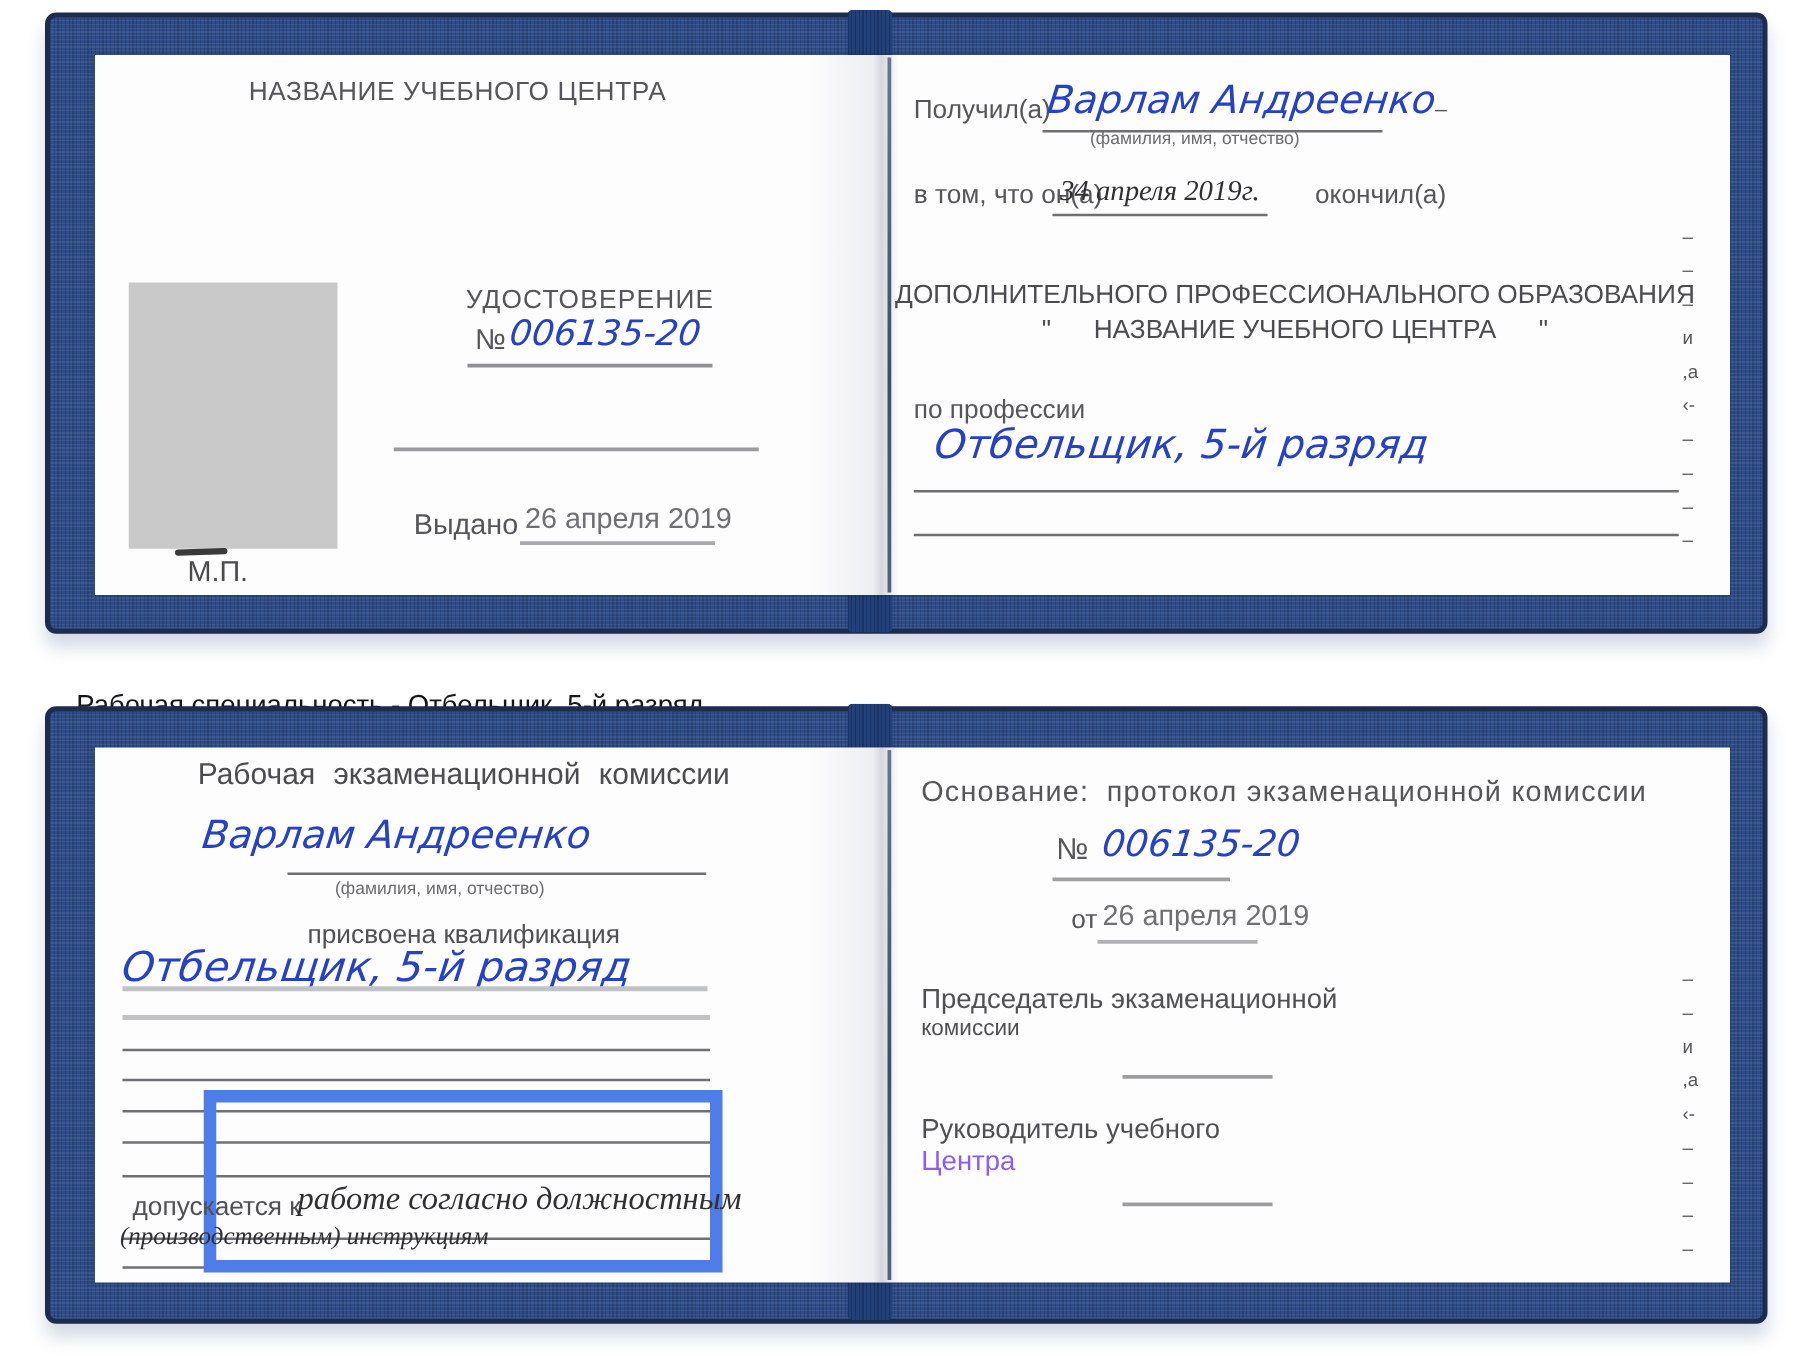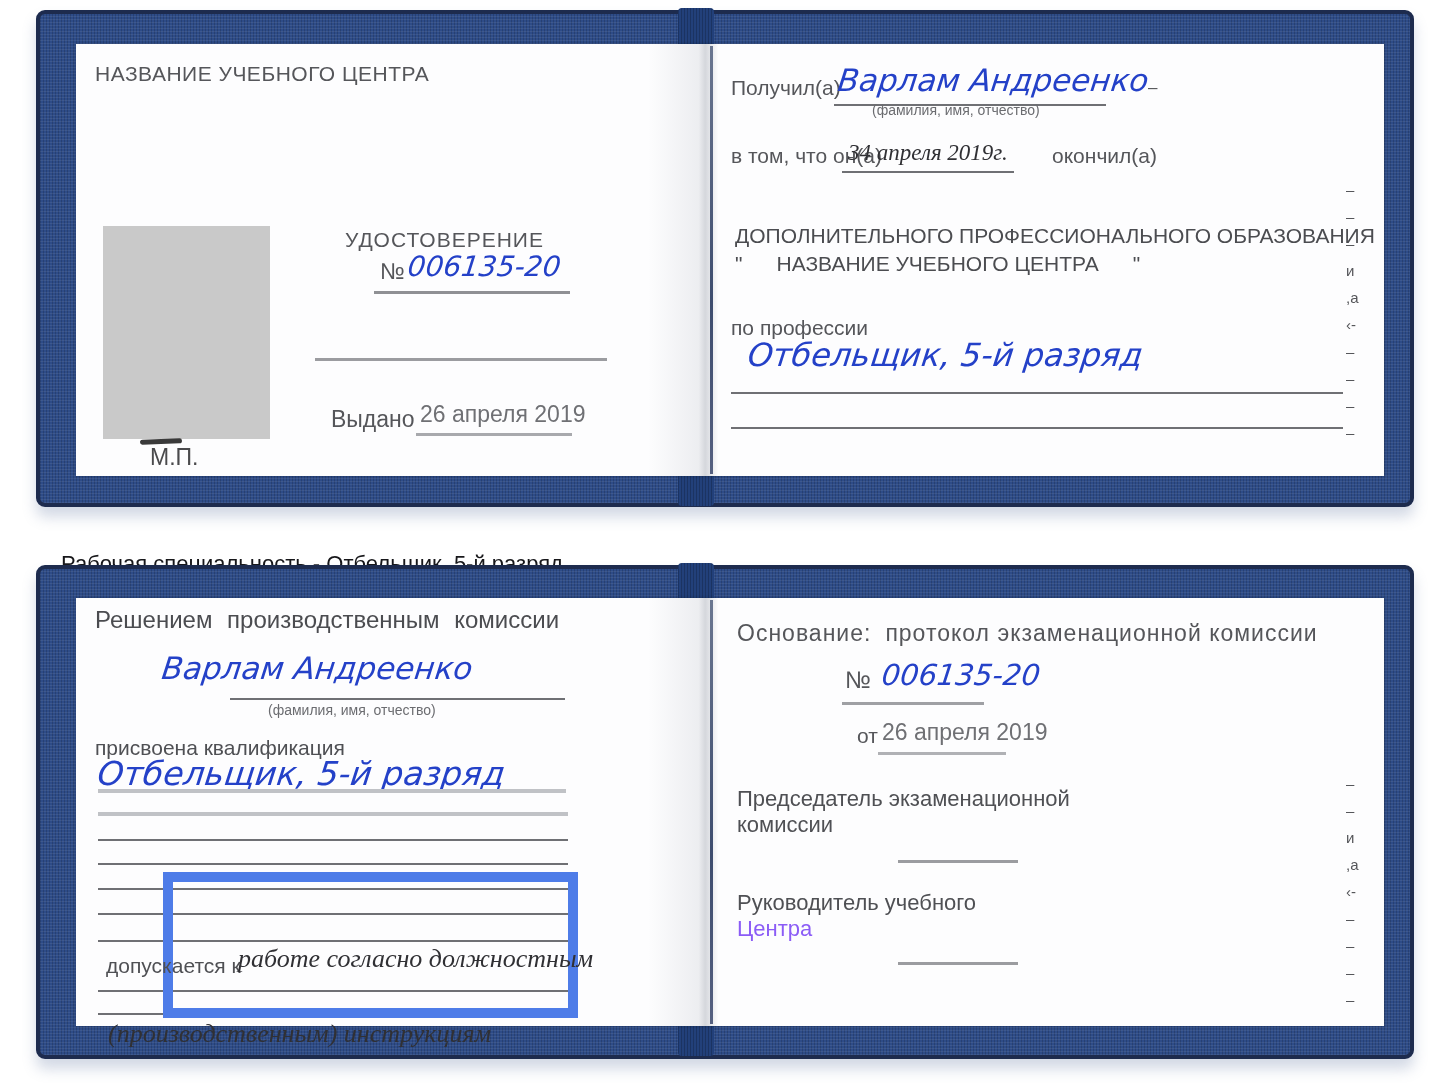--- a/index.html
+++ b/index.html
@@ -1,19 +1,19 @@
 <!DOCTYPE html>
 <html><head>
 <meta charset="utf-8">
 <style>
   html,body{margin:0;padding:0;background:#ffffff;}
   .stage{position:relative;width:1448px;height:1085px;background:#ffffff;overflow:hidden;
          font-family:"Liberation Sans",sans-serif;color:#55565a;}
   .abs{position:absolute;}
-  .center{text-align:left;margin-left:19px;}
+  .center{text-align:center;}
   .nowrap{white-space:nowrap;}
 
   
   .cover{position:absolute;background-color:#2e4c88;border:4px solid #1d2b4e;border-radius:9px;
          background-image:
            repeating-linear-gradient(0deg,rgba(255,255,255,.07) 0 1px,transparent 1px 3px),
            repeating-linear-gradient(90deg,rgba(0,0,0,.16) 0 1px,transparent 1px 3px);
          box-shadow:0 10px 14px rgba(110,130,170,.30);}
   .tab{position:absolute;width:36px;background-color:#22407a;border-radius:4px;
        background-image:repeating-linear-gradient(90deg,rgba(0,0,0,.2) 0 1px,transparent 1px 3px);}
@@ -110,21 +110,21 @@
 
   <div class="caption" style="left:61px;top:532px;">Рабочая специальность - Отбельщик, 5-й разряд</div>
 
   <div class="cover" style="left:36px;top:565px;width:1370px;height:486px;"></div>
   <div class="tab" style="left:678px;top:563px;height:42px;"></div>
   <div class="tab" style="left:678px;top:1014px;height:42px;"></div>
   <div class="paper" style="left:76px;top:598px;width:1308px;height:428px;"></div>
   <div class="foldshade" style="left:648px;top:598px;width:110px;height:428px;"></div>
   <div class="fold" style="left:710px;top:600px;height:424px;"></div>
 
-  <div class="abs center" style="left:76px;top:606px;width:590px;font-size:24px;color:#4b4c50;word-spacing:8px;">Решением производственным комиссии</div>
+  <div class="abs center" style="left:76px;top:606px;width:590px;font-size:24px;color:#4b4c50;word-spacing:8px;">Рабочая экзаменационной комиссии</div>
   <div class="abs" style="left:162px;top:650px;font-size:31px;">
     <span class="hand">Варлам Андреенко</span>
   </div>
   <div class="rule" style="left:230px;top:698px;width:335px;"></div>
   <div class="abs" style="left:268px;top:702px;font-size:14px;color:#6b6c70;">(фамилия, имя, отчество)</div>
   <div class="abs center" style="left:76px;top:736px;width:590px;font-size:21px;color:#4f5054;">присвоена квалификация</div>
   <div class="abs" style="left:98px;top:754px;font-size:33px;">
     <span class="hand">Отбельщик, 5-й разряд</span>
   </div>
   <div class="rule light" style="left:98px;top:789px;width:468px;"></div>
@@ -134,36 +134,36 @@
   <div class="rule" style="left:98px;top:888px;width:470px;"></div>
   <div class="rule" style="left:98px;top:913px;width:470px;"></div>
   <div class="rule" style="left:98px;top:940px;width:470px;"></div>
   <div class="rule" style="left:98px;top:990px;width:470px;"></div>
   <div class="rule" style="left:98px;top:1013px;width:470px;"></div>
 
   <div class="gradebox" style="left:163px;top:872px;width:395px;height:126px;"></div>
 
   <div class="abs overbox" style="left:106px;top:954px;font-size:21px;color:#4f5054;">допускается к</div>
   <div class="abs serifit overbox" style="left:238px;top:944px;font-size:26px;">работе согласно должностным</div>
-  <div class="abs serifit overbox" style="left:108px;top:978px;font-size:26px;margin-top:41px;">(производственным) инструкциям</div>
+  <div class="abs serifit overbox" style="left:96px;top:978px;font-size:20px;">(производственным) инструкциям</div>
 
   <div class="abs gtext nowrap" style="left:737px;top:620px;font-size:23px;letter-spacing:1px;">
     <span style="margin-right:14px;">Основание:</span><span>протокол экзаменационной комиссии</span>
   </div>
   <div class="abs gtext" style="left:845px;top:666px;font-size:24px;">№</div>
   <div class="abs" style="left:882px;top:658px;font-size:29px;">
     <span class="hand">006135-20</span>
   </div>
   <div class="rule mid" style="left:842px;top:702px;width:142px;background:#9fa0a4;"></div>
   <div class="abs gtext" style="left:857px;top:724px;font-size:21px;">от</div>
   <div class="abs" style="left:882px;top:719px;font-size:23px;color:#6f7074;">26 апреля 2019</div>
   <div class="rule mid" style="left:878px;top:752px;width:128px;background:#b0b1b5;"></div>
 
   <div class="abs" style="left:737px;top:786px;font-size:22px;color:#4f5054;">Председатель экзаменационной</div>
-  <div class="abs" style="left:737px;top:812px;font-size:22px;color:#4f5054;">комиссии</div>
+  <div class="abs" style="left:737px;top:812px;font-size:18px;color:#4f5054;">комиссии</div>
   <div class="rule mid" style="left:898px;top:860px;width:120px;"></div>
 
   <div class="abs" style="left:737px;top:890px;font-size:22px;color:#4f5054;">Руководитель учебного</div>
   <div class="abs" style="left:737px;top:916px;font-size:22px;color:#8b5cf6;">Центра</div>
   <div class="rule mid" style="left:898px;top:962px;width:120px;"></div>
 
   <div class="edgecol" style="left:1346px;top:770px;">
       <span>–</span>
       <span>–</span>
       <span>и</span>

